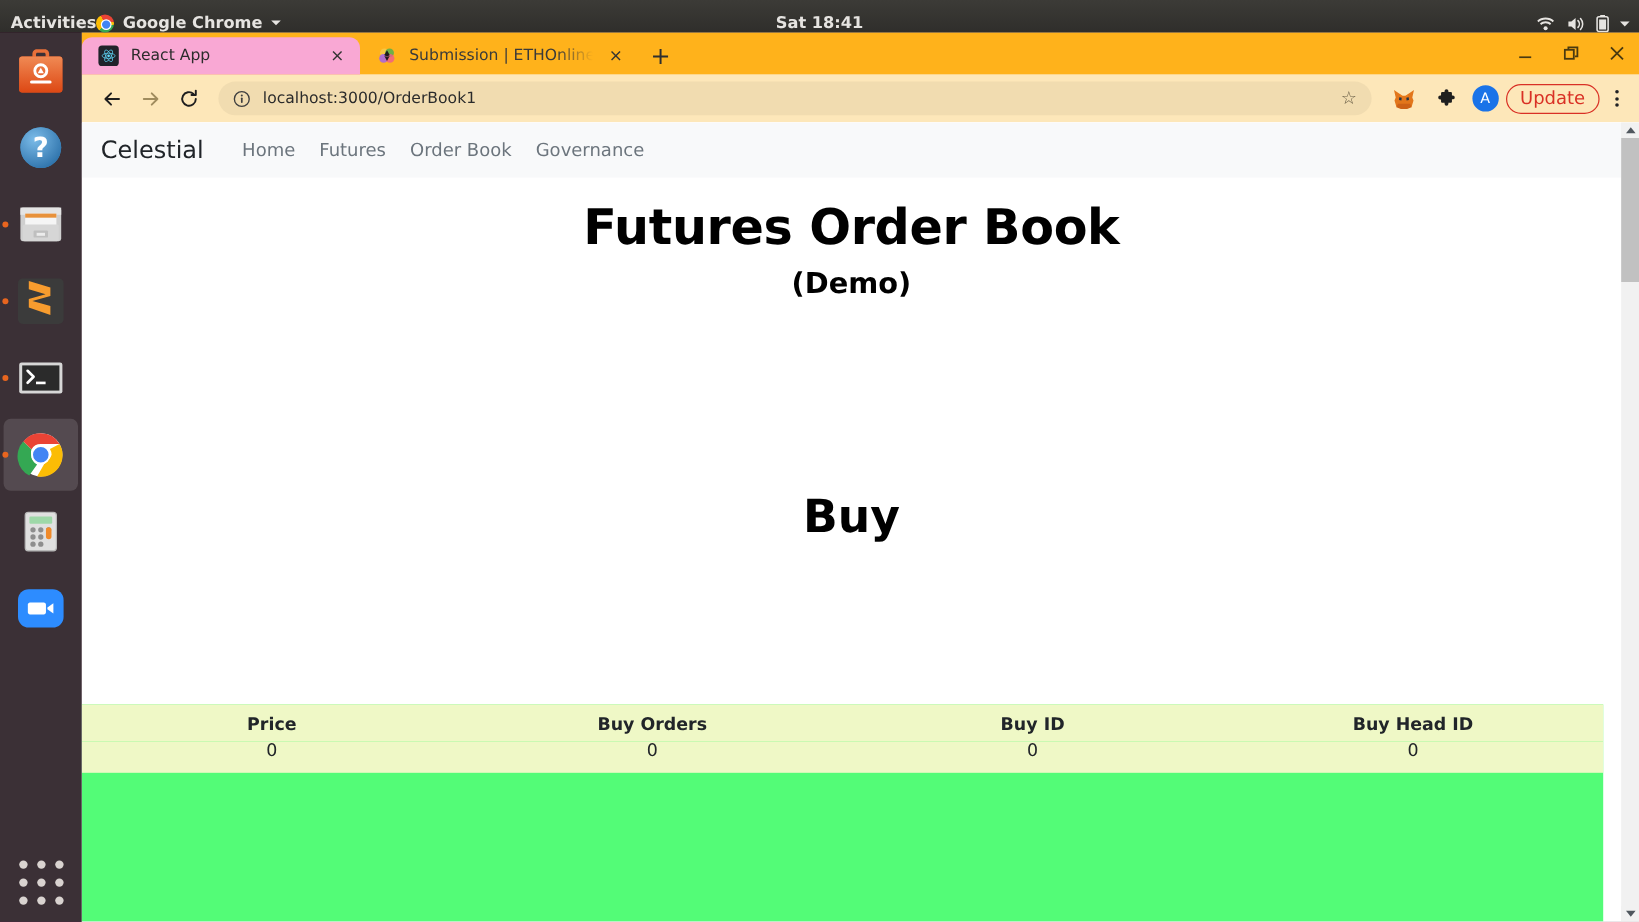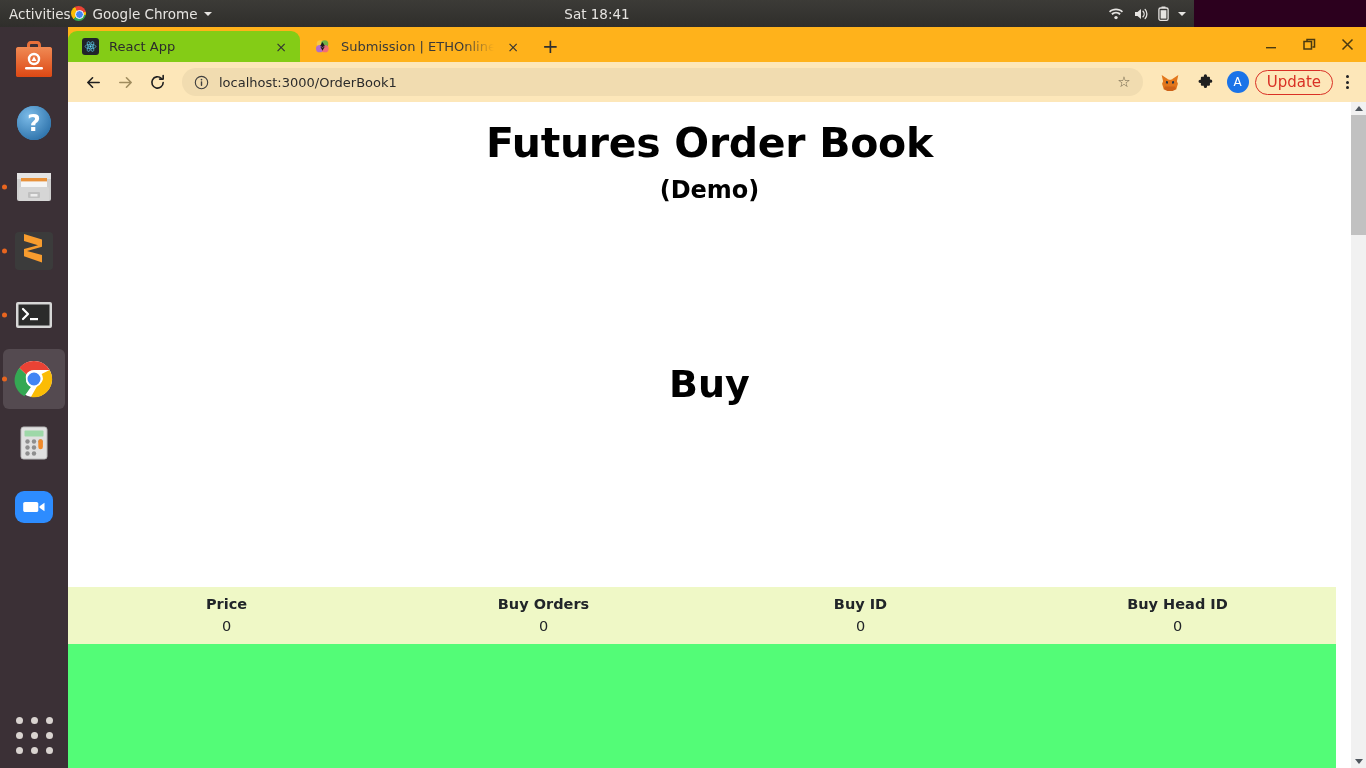--- a/index.html
+++ b/index.html
@@ -7,26 +7,26 @@
   html, body {
     width: 1366px; height: 768px;
     overflow: hidden;
     font-family: "DejaVu Sans", "Liberation Sans", sans-serif;
     background: #2c001e;
   }
 
   
   .gnome-topbar {
     position: absolute; top: 0; left: 0;
-    width: 1194px; height: 27px;
+    width: 1366px; height: 27px;
     background: linear-gradient(to bottom, #3c3b37 0%, #2f2e2b 100%);
     color: #e6e4e1;
     font-size: 13.5px;
-    font-weight: normal;
-    display: flex; align-items: center;
+    font-weight: bold;
+    display: flex; align-items: flex-end;
     z-index: 50;
   }
   .gnome-activities { margin-left: 9px; font-size: 13.5px; }
   .gnome-appmenu { display: flex; align-items: center; gap: 7px; }
   .chrome-dot {
     width: 15px; height: 15px; border-radius: 50%;
     position: relative; overflow: hidden;
     background: conic-gradient(from -30deg, #ea4335 0deg 110deg, #fbbc05 110deg 130deg, #34a853 130deg 250deg, #fbbc05 250deg 360deg);
   }
   .chrome-dot::after {
@@ -90,21 +90,21 @@
     height: 35px; background: #ffb21b;
     display: flex; align-items: flex-end; position: relative;
   }
   .tab {
     height: 31px; display: flex; align-items: center;
     padding: 0 10px 0 14px; gap: 10px;
     border-radius: 9px 9px 0 0;
     font-size: 13px; color: #2c2c2c;
     position: relative; min-width: 0;
   }
-  .tab.active { background: #84cc16; width: 232px; }
+  .tab.active { background: #f9a8d4; width: 232px; }
   .tab.inactive { width: 232px; color: #3a3a3a; }
   .tab-title { white-space: nowrap; overflow: hidden; flex: 1; }
   .tab-title.fade {
     -webkit-mask-image: linear-gradient(to right, #000 80%, transparent 100%);
     mask-image: linear-gradient(to right, #000 80%, transparent 100%);
   }
   .tab-close { font-size: 14px; color: #333; line-height: 1; padding: 2px 3px; }
   .react-fav {
     width: 17px; height: 17px; border-radius: 3px; background: #20232a;
     display: flex; align-items: center; justify-content: center; flex: none;
@@ -472,20 +472,27 @@
         <i></i>
           <i></i>
           <i></i>
       </span>
     </div>
   </div>
 
   <div class="viewport">
     <div class="page">
 
+      <div class="navbar">
+        <span class="brand">Celestial</span>
+        <a class="nav-link">Home</a>
+        <a class="nav-link">Futures</a>
+        <a class="nav-link">Order Book</a>
+        <a class="nav-link">Governance</a>
+      </div>
 
       <h1 class="page-title">Futures Order Book</h1>
       <h2 class="page-sub">(Demo)</h2>
       <h2 class="side-heading">Buy</h2>
 
       <div class="table-wrap">
         <div class="thead">
           <div class="th">Price</div>
           <div class="th">Buy Orders</div>
           <div class="th">Buy ID</div>

